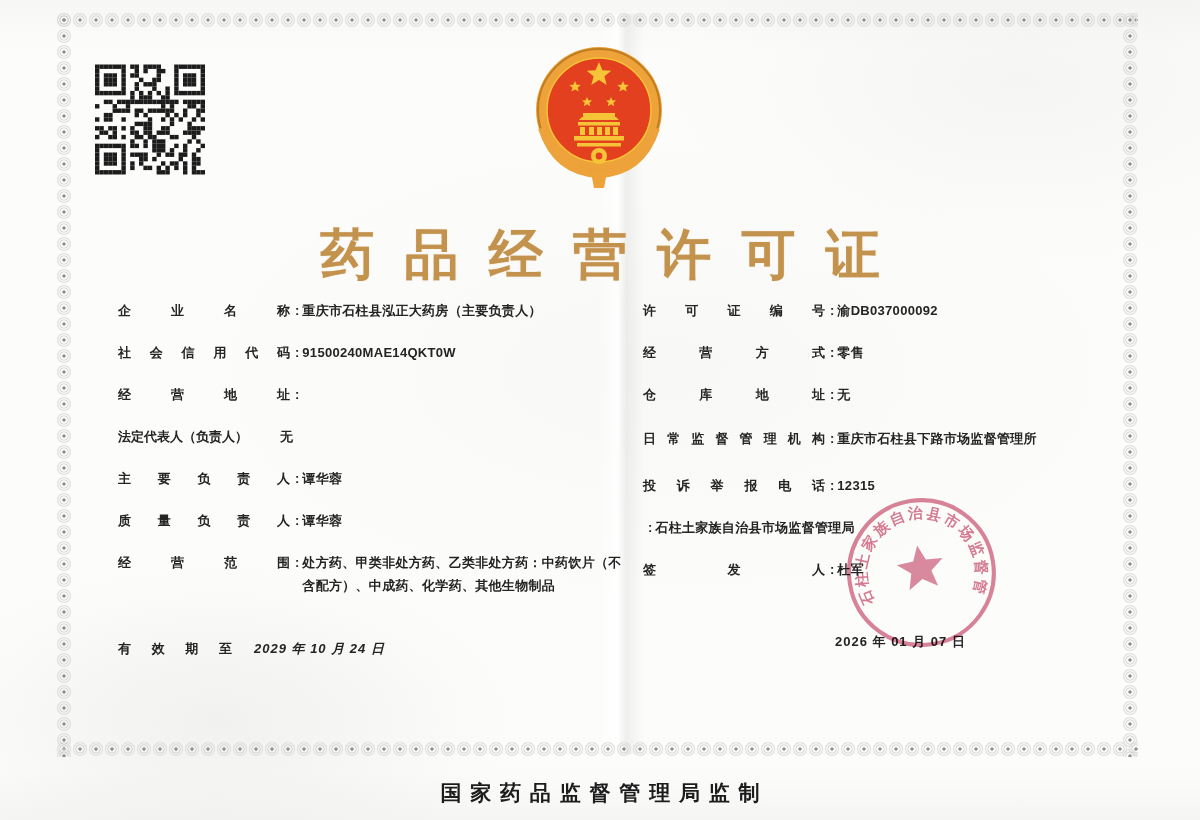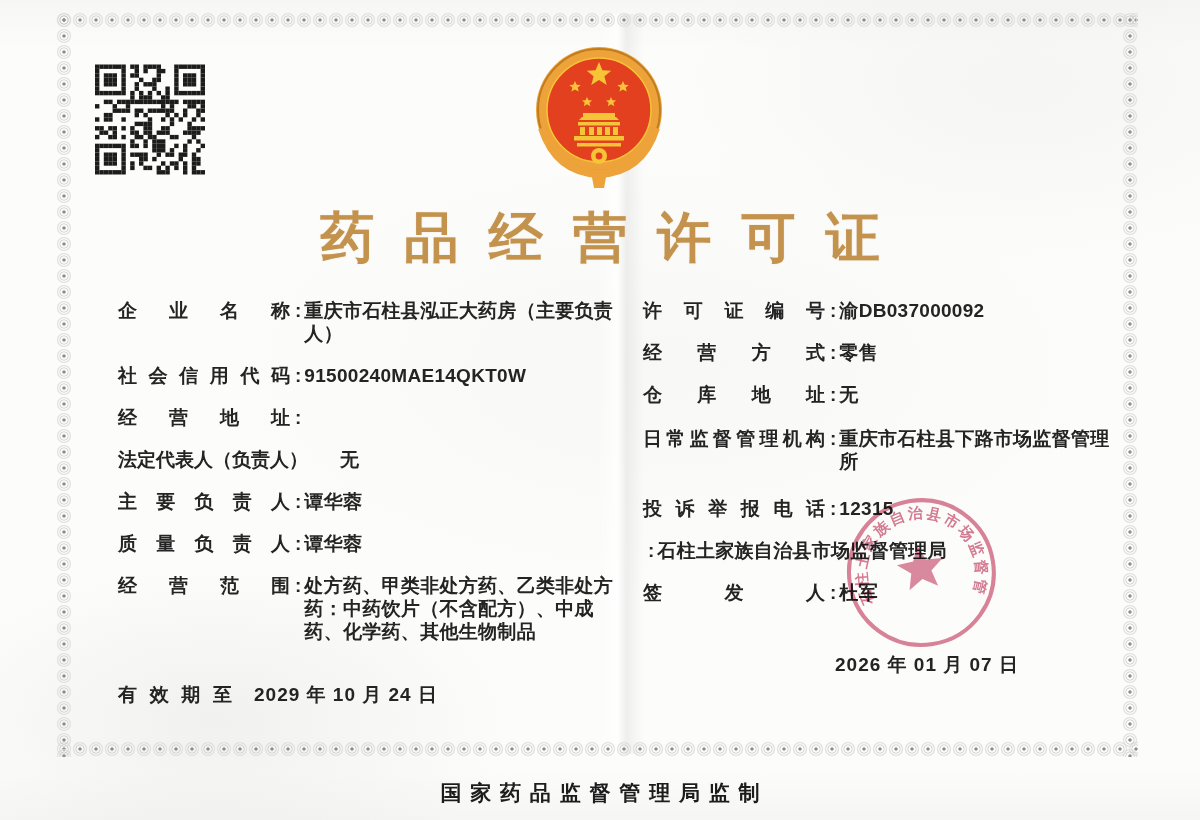--- a/index.html
+++ b/index.html
@@ -32,42 +32,42 @@
   }
   .lace.top{left:56px;top:12px;width:1082px;height:16px;}
   .lace.bottom{left:56px;top:741px;width:1082px;height:16px;}
   .lace.left{left:56px;top:12px;width:16px;height:745px;}
   .lace.right{left:1122px;top:12px;width:16px;height:745px;}
 
   .qr{position:absolute;left:95px;top:63px;width:110px;height:113px;}
   .emblem{position:absolute;left:534px;top:40px;width:130px;height:158px;}
 
   .title{
-    position:absolute;left:0;top:202px;width:1200px;margin:0;
+    position:absolute;left:0;top:219px;width:1200px;margin:0;
     text-align:center;font-family:"DejaVu Serif","Liberation Serif",serif;
     font-size:54px;font-weight:700;color:#c3924d;
     letter-spacing:.56em;padding-left:.56em;box-sizing:border-box;
     text-shadow:0 0 1px rgba(195,146,77,.55);
   }
 
-  .col{position:absolute;color:#242424;font-weight:700;font-size:19px;}
+  .col{position:absolute;color:#242424;font-weight:700;font-size:13px;}
   .col-left{left:118px;top:299px;width:514px;}
   .col-right{left:643px;top:299px;width:482px;}
   .row{display:flex;align-items:flex-start;line-height:23px;margin-bottom:19px;}
   .lab{flex:0 0 172px;text-align:justify;text-align-last:justify;white-space:nowrap;}
   .col-right .lab{flex-basis:182px;}
   .row.nojust .lab{flex-basis:auto;text-align-last:auto;margin-right:24px;}
   .colon{flex:0 0 auto;padding:0 3px 0 5px;}
   .val{flex:1;letter-spacing:.3px;}
   .row.gap-md{margin-top:21px;justify-content:space-between;}
   .row.gap-lg{margin-top:24px;}
 
   .validity{display:flex;margin-top:40px;line-height:24px;}
   .validity .lab{flex:0 0 114px;}
-  .validity .date{margin-left:22px;letter-spacing:1px;}
+  .validity .date{margin-left:22px;letter-spacing:1px;font-style:italic;}
   .issue-date{margin-top:49px;padding-left:192px;letter-spacing:1px;line-height:24px;}
 
   .stamp{position:absolute;left:843px;top:494px;width:158px;height:158px;
     transform:rotate(-9deg);opacity:.85;mix-blend-mode:multiply;}
 
   .footer{
     position:absolute;left:0;top:779px;width:1200px;text-align:center;
     font-family:"DejaVu Serif","Liberation Serif",serif;font-weight:700;
     font-size:21px;color:#1c1c1c;letter-spacing:.42em;padding-left:.42em;box-sizing:border-box;
   }

